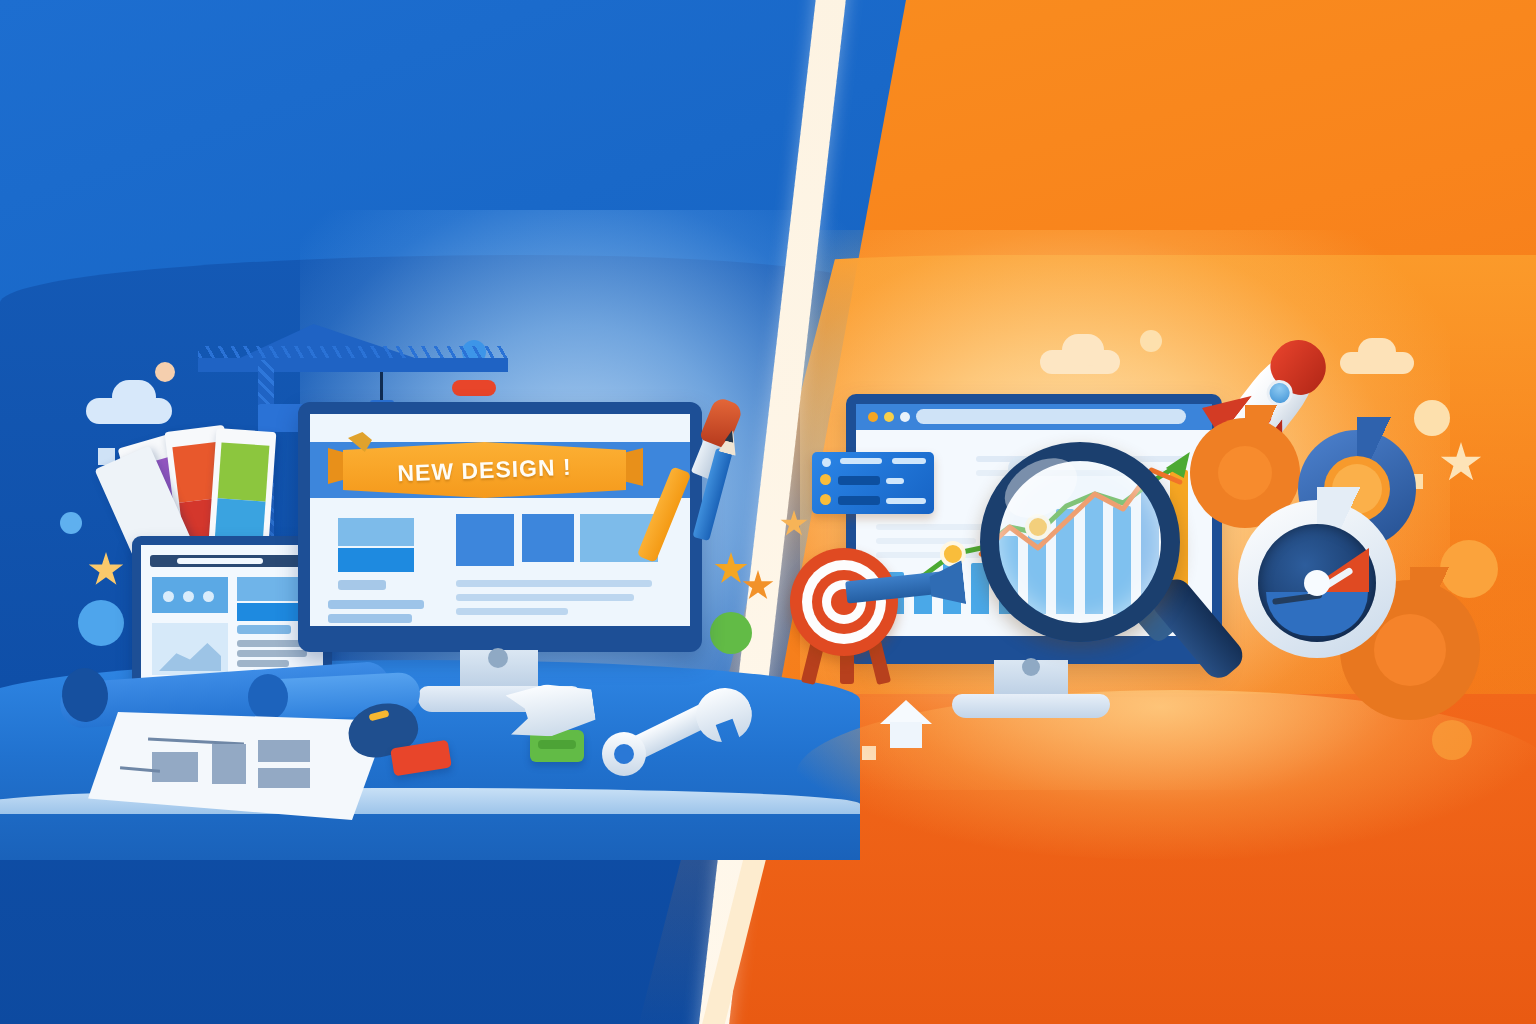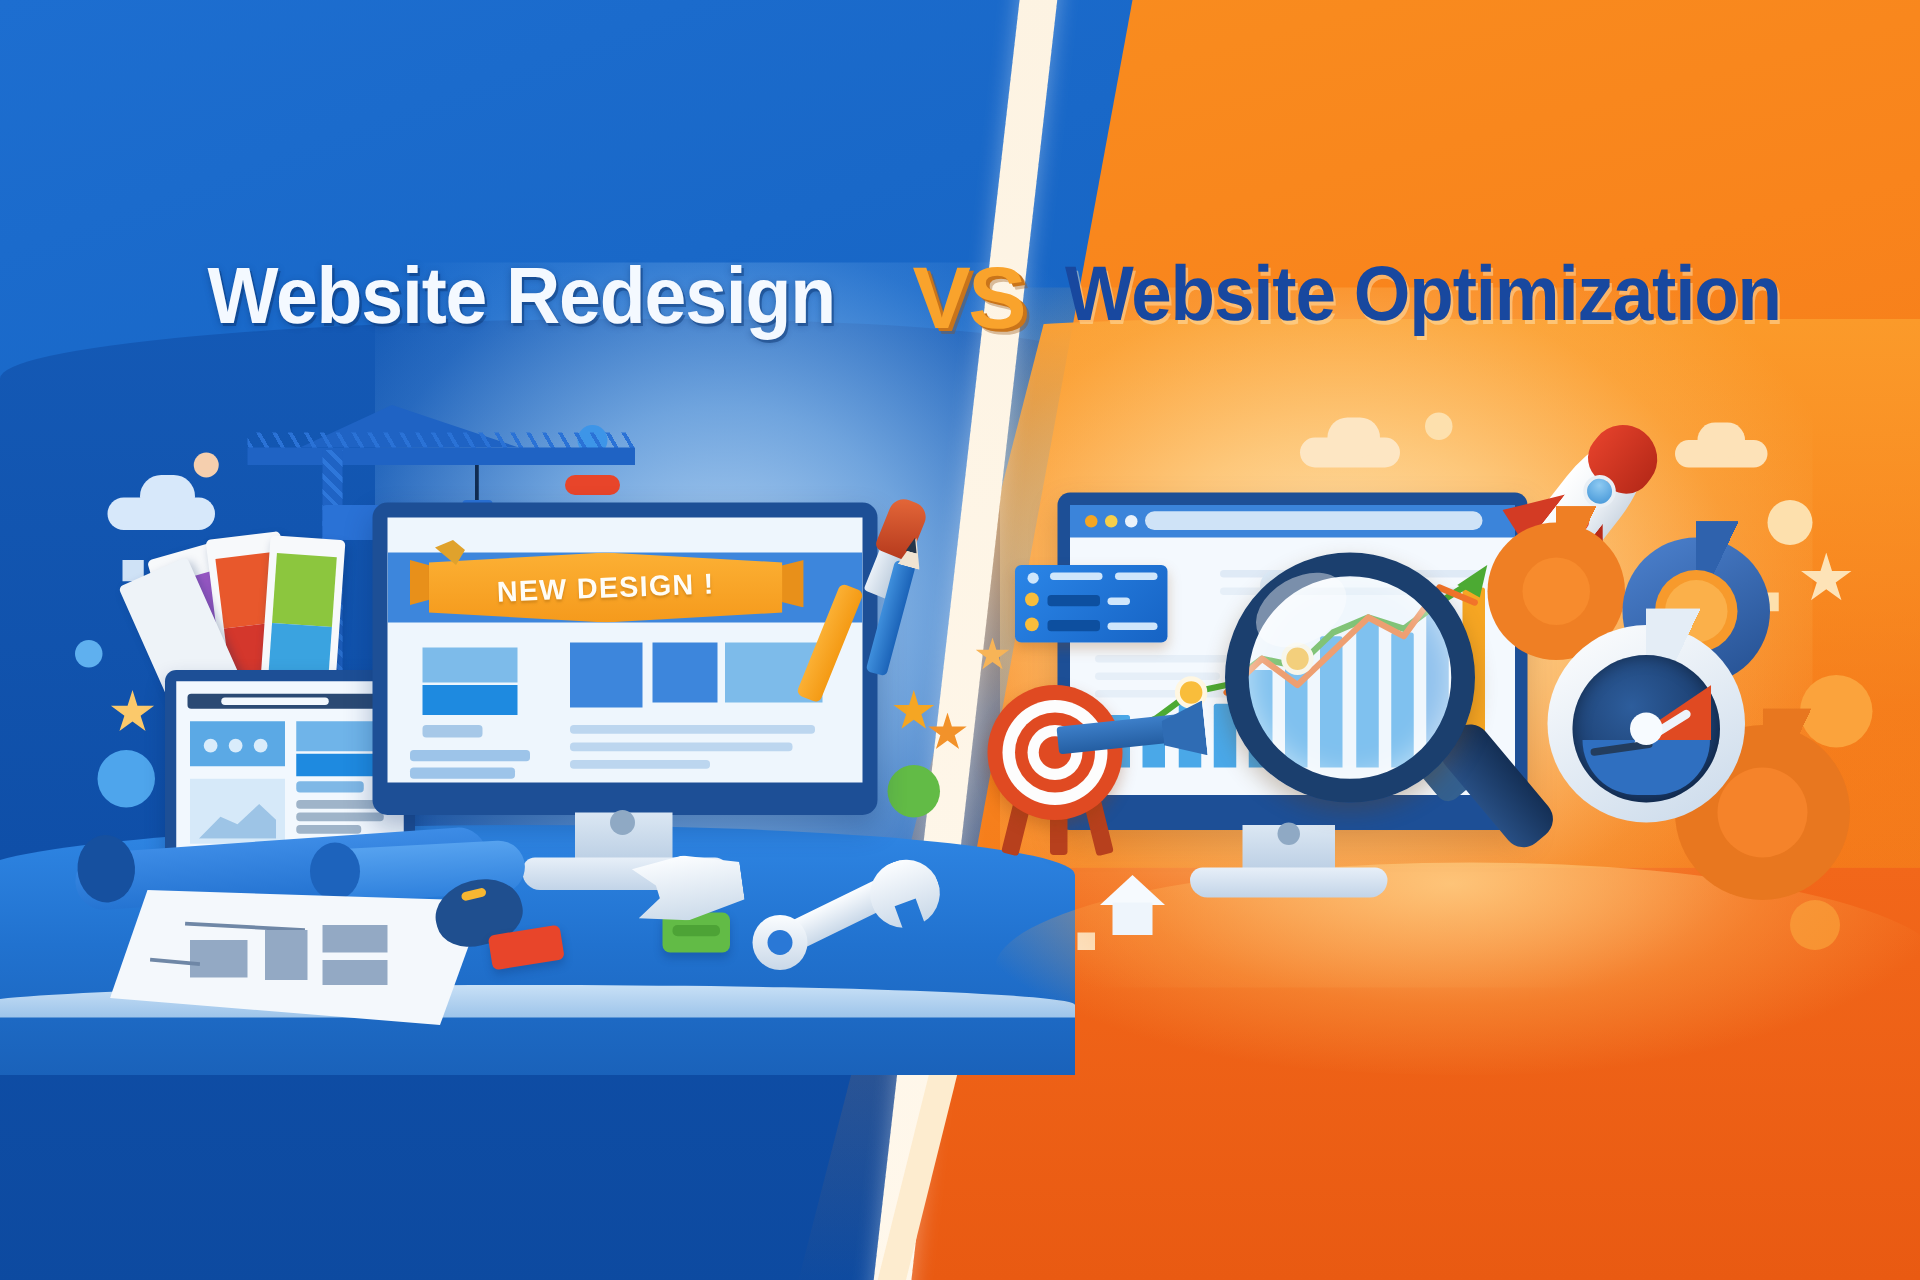--- a/index.html
+++ b/index.html
@@ -334,25 +334,20 @@
   <div class="deco star" style="left:1440px/*x*/;top:442px;width:42px;height:42px;background:#fde3b7;"></div>
   <div class="deco star" style="left:780px;top:510px;width:28px;height:28px;background:#f7b457;"></div>
   <div class="deco star" style="left:742px;top:570px;width:32px;height:32px;background:#f2922a;"></div>
   <div class="deco circle" style="left:1414px;top:400px;width:36px;height:36px;background:#fde0ad;"></div>
   <div class="deco circle" style="left:1440px;top:540px;width:58px;height:58px;background:#fba33c;"></div>
   <div class="deco circle" style="left:1432px;top:720px;width:40px;height:40px;background:#f78f2c;"></div>
   <div class="deco" style="left:1408px;top:474px;width:15px;height:15px;background:#fde0ad;"></div>
   <div class="deco" style="left:862px;top:746px;width:14px;height:14px;background:#fdf1dd;"></div>
   <div class="deco circle" style="left:1140px;top:330px;width:22px;height:22px;background:#fde0ad;"></div>
 
-  <div class="title-row">
-    <div class="t-left">Website Redesign</div>
-    <div class="t-vs">VS</div>
-    <div class="t-right">Website Optimization</div>
-  </div>
 
   <div class="desk-left"></div>
   <div class="desk-left-edge"></div>
 
   <div>
     <div class="crane-top"></div>
     <div class="crane-truss"></div>
     <div class="crane-jib"></div>
     <div class="crane-mast"></div>
     <div class="crane-cab"></div>

